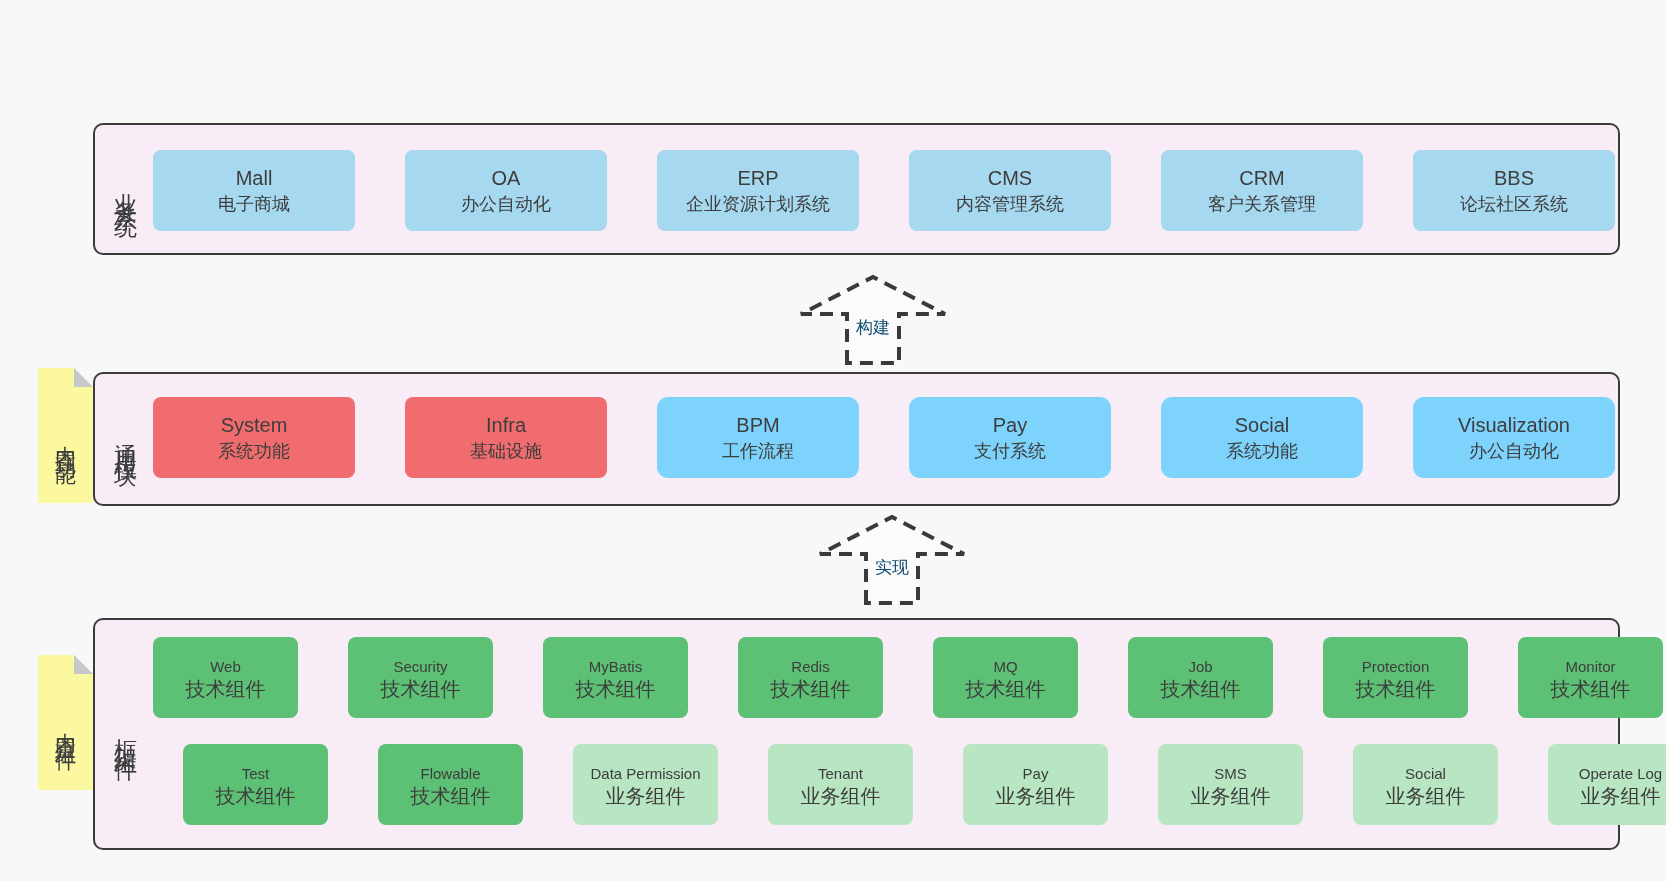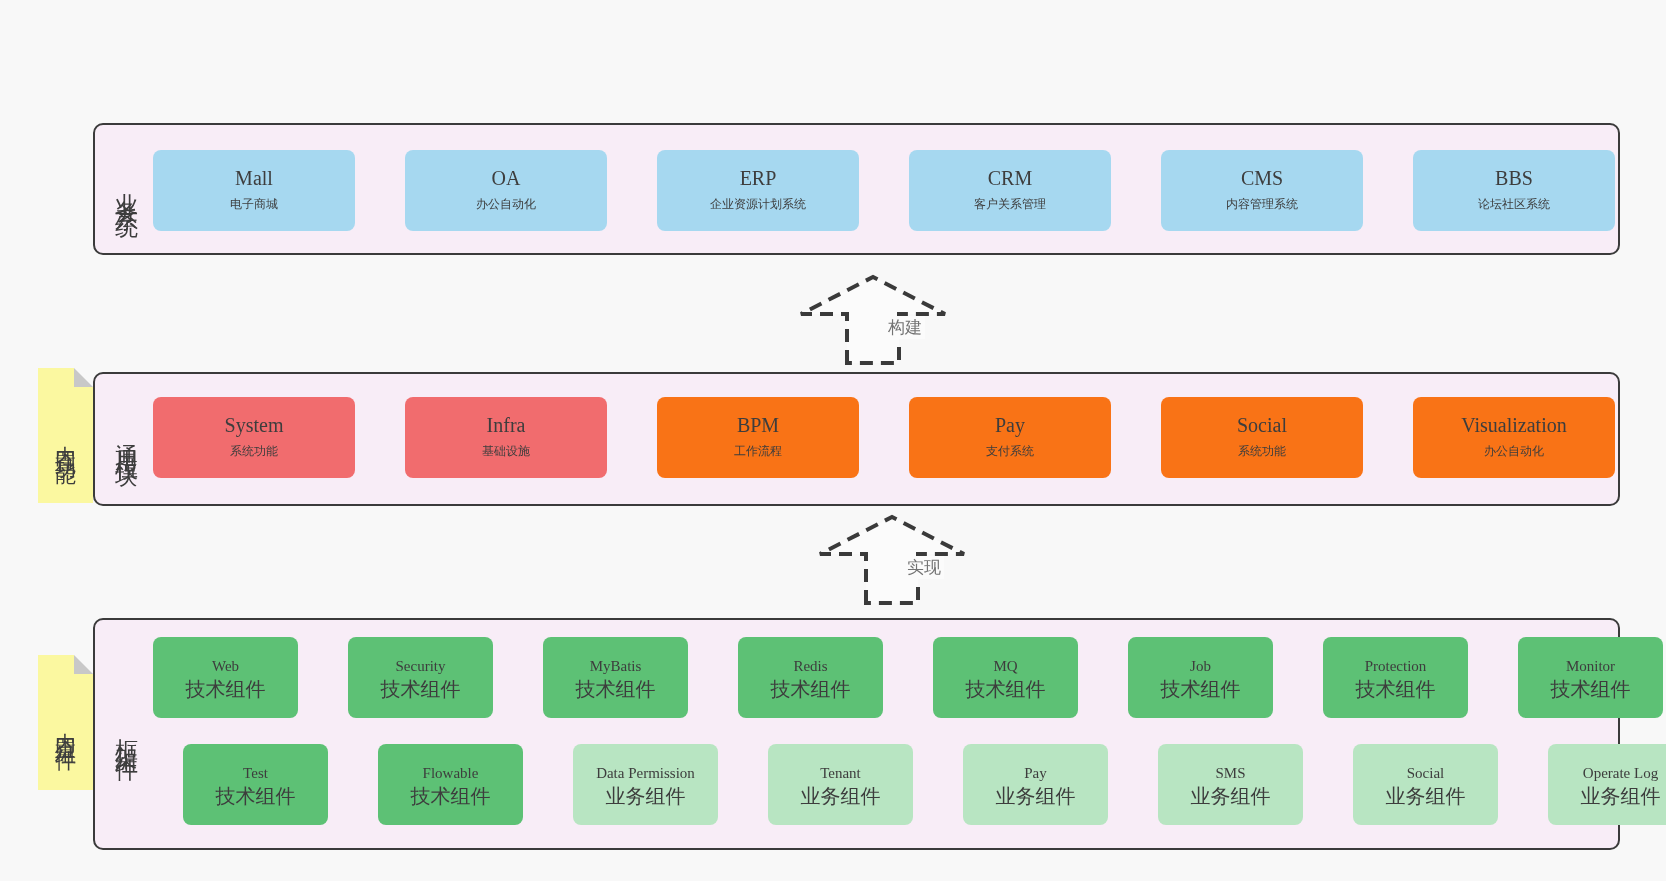--- a/index.html
+++ b/index.html
@@ -3,21 +3,21 @@
 <meta charset="utf-8">
 <style>
   html,body{margin:0;padding:0;}
   body{
     width:1666px;height:881px;
     background:#f8f8f8;
     font-family:"Liberation Sans","DejaVu Sans",sans-serif;
     color:#3d3d3d;
     overflow:hidden;
   }
-  .page{position:relative;width:1666px;height:881px;font-family:Liberation Serif, serif;}
+  .page{position:relative;width:1666px;height:881px;}
 
   
   .band{
     position:absolute;
     left:93px;width:1523px;
     background:#f8edf7;
     border:2px solid #3b3b3b;
     border-radius:10px;
     z-index:2;
   }
@@ -45,43 +45,42 @@
 
   .box{
     width:202px;height:81px;
     border-radius:8px;
     display:flex;flex-direction:column;
     align-items:center;justify-content:center;
     text-align:center;
     line-height:26px;
   }
   .box .en{font-size:20px;}
-  .box .zh{font-size:12px;}
+  .box .zh{font-size:18px;}
   .band3 .box{width:145px;line-height:23px;}
   .band3 .box .en{font-size:15px;}
   .band3 .box .zh{font-size:20px;}
 
   .c-blue{background:#a6d8f0;}
   .c-red{background:#f16c6e;}
-  .c-pink{background:#f97316;}
+  .c-pink{background:#7dd3fc;border-radius:11px;}
   .c-green{background:#5dc175;}
   .c-lgreen{background:#b8e5c2;}
 
   
   .arrow{position:absolute;width:160px;height:94px;z-index:1;}
   .arrow1{left:793px;top:272px;}
   .arrow2{left:812px;top:512px;}
   .arrow svg{display:block;width:160px;height:94px;}
   .arrow-label{
     position:absolute;left:50%;top:44px;
     transform:translateX(-50%);
-    font-size:17px;color:#737373;
+    font-size:17px;color:#0c4a6e;
     background:#fbfbfb;padding:0 3px;
     white-space:nowrap;
-    margin-left:32px;
   }
 
   
   .sticky{
     position:absolute;left:38px;width:55px;height:135px;
     background:#fbf8a0;z-index:1;
   }
   .sticky1{top:368px;}
   .sticky2{top:655px;}
   .sticky .fold{
@@ -112,26 +111,26 @@
       </div>
       <div class="box c-blue">
         <div class="en">OA</div>
         <div class="zh">办公自动化</div>
       </div>
       <div class="box c-blue">
         <div class="en">ERP</div>
         <div class="zh">企业资源计划系统</div>
       </div>
       <div class="box c-blue">
+        <div class="en">CMS</div>
+        <div class="zh">内容管理系统</div>
+      </div>
+      <div class="box c-blue">
         <div class="en">CRM</div>
         <div class="zh">客户关系管理</div>
-      </div>
-      <div class="box c-blue">
-        <div class="en">CMS</div>
-        <div class="zh">内容管理系统</div>
       </div>
       <div class="box c-blue">
         <div class="en">BBS</div>
         <div class="zh">论坛社区系统</div>
       </div>
     </div>
   </section>
 
   <div class="arrow arrow1">
     <svg viewBox="0 0 160 94">

